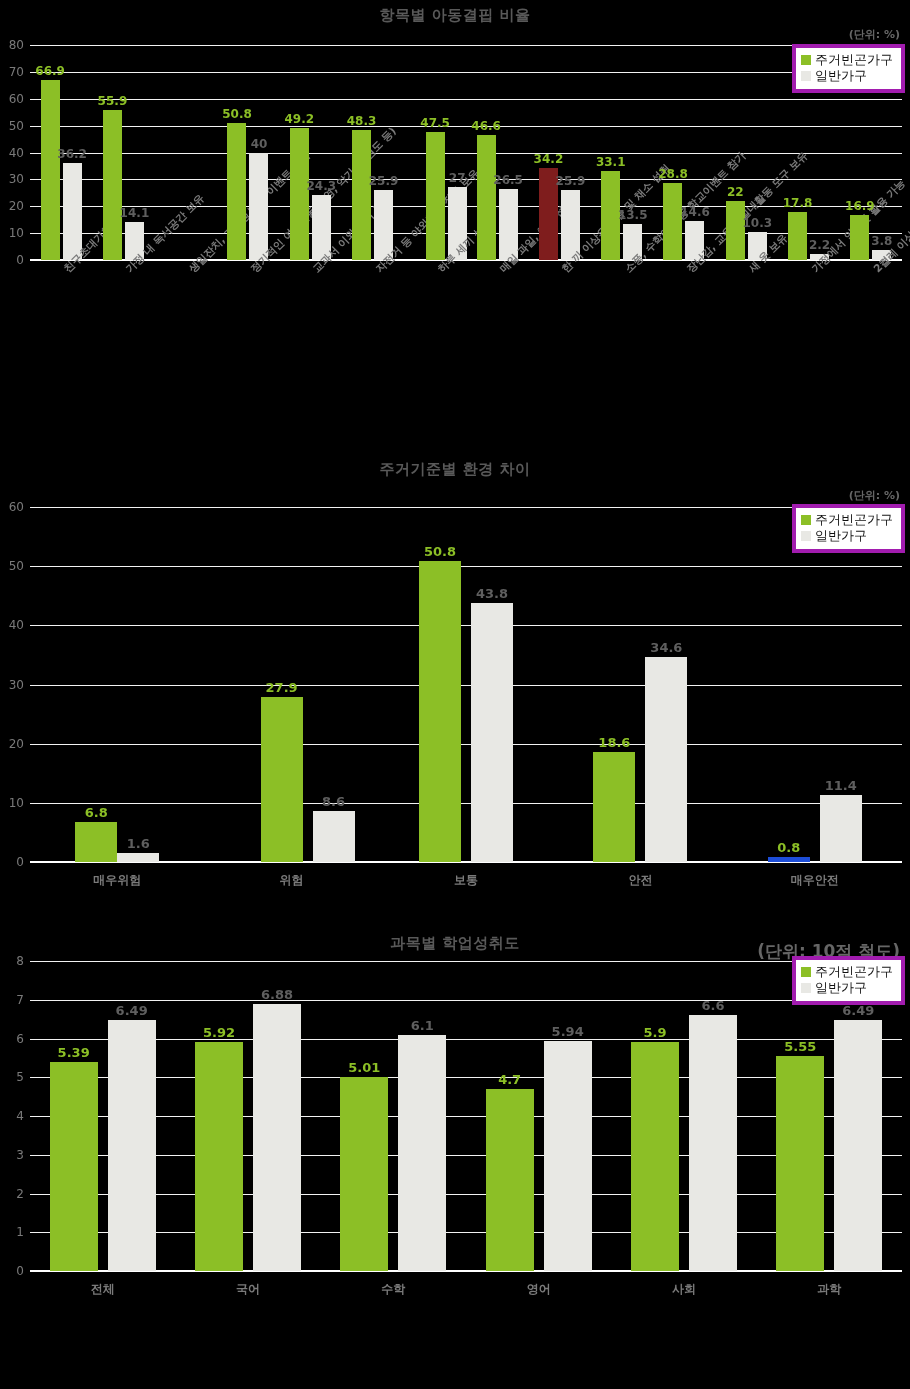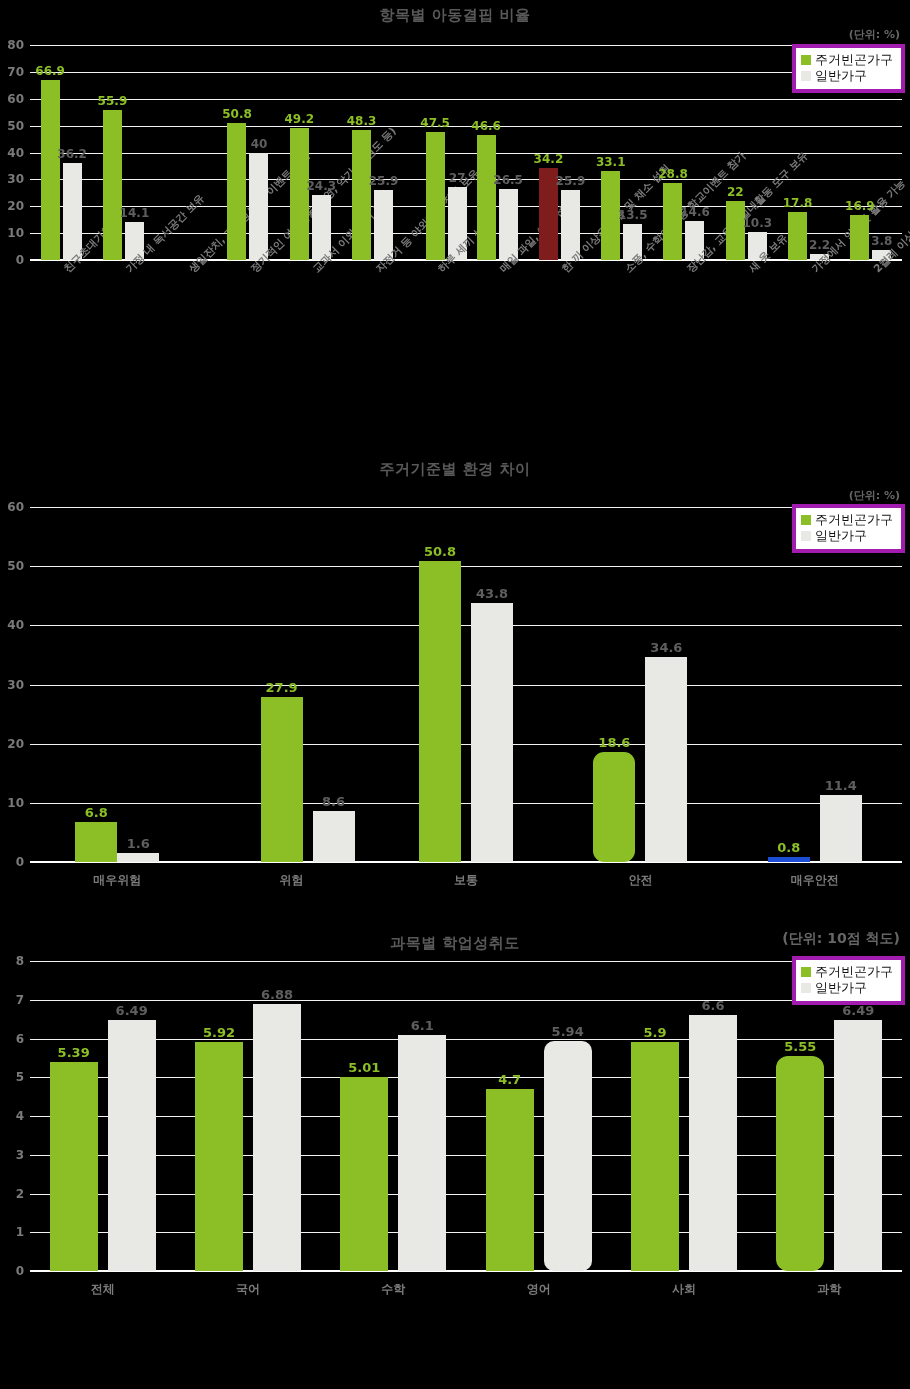--- a/index.html
+++ b/index.html
@@ -49,21 +49,21 @@
     left: 0; right: 0;
     height: 2px;
     background: #ffffff;
   }
   .ytick {
     position: absolute;
     right: 100%;
     margin-right: 6px;
     transform: translateY(-50%);
     color: #7a7a7a;
-    font-weight: bold;
+    font-weight: normal;
     white-space: nowrap;
   }
   .group { position: absolute; bottom: 0; display: flex; align-items: flex-end; justify-content: center; }
   .bar { position: relative; }
   .bar.green { background: #8cbf26; }
   .bar.gray  { background: #e8e8e4; }
   .bar-label {
     position: absolute;
     bottom: 100%;
     left: 50%;
@@ -106,21 +106,21 @@
   #chart2 .unit-label { top: 33px; font-size: 11px; }
   #chart2 .legend { top: 49px; right: 5px; font-size: 13px; }
   #chart2 .plot { left: 30px; top: 52px; width: 872px; height: 355px; }
   #chart2 .ytick { font-size: 12px; }
   #chart2 .bar-label { font-size: 13px; }
   #chart2 .xcat { font-size: 12px; top: 100%; margin-top: 10px; }
 
   
   #chart3 { top: 930px; height: 459px; }
   #chart3 .chart-title { font-size: 15px; padding-top: 4px; }
-  #chart3 .unit-label { top: 0; font-size: 14px; }
+  #chart3 .unit-label { top: 10px; font-size: 17px; }
   #chart3 .legend { top: 26px; right: 5px; font-size: 13px; }
   #chart3 .plot { left: 30px; top: 31px; width: 872px; height: 310px; }
   #chart3 .ytick { font-size: 12px; }
   #chart3 .bar-label { font-size: 13px; }
   #chart3 .xcat { font-size: 12px; top: 100%; margin-top: 10px; }
 </style>
 </head>
 <body>
 
 <div class="page">
@@ -328,21 +328,21 @@
         <div class="group" style="left: 348.8px; width: 174.4px; height: 355px; gap: 10px;">
           <div class="bar green" style="width: 42px; height: 300.567px; background: rgb(140, 191, 38);">
             <div class="bar-label green">50.8</div>
           </div>
           <div class="bar gray" style="width: 42px; height: 259.15px; background: rgb(232, 232, 228);">
             <div class="bar-label gray">43.8</div>
           </div>
         </div>
         <div class="xcat" style="left: 348.8px; width: 174.4px;">보통</div>
         <div class="group" style="left: 523.2px; width: 174.4px; height: 355px; gap: 10px;">
-          <div class="bar green" style="width: 42px; height: 110.05px; background: rgb(140, 191, 38); border-radius: 11px;">
+          <div class="bar green" style="width: 42px; height: 110.05px; background: rgb(140, 191, 38);">
             <div class="bar-label green">18.6</div>
           </div>
           <div class="bar gray" style="width: 42px; height: 204.717px; background: rgb(232, 232, 228);">
             <div class="bar-label gray">34.6</div>
           </div>
         </div>
         <div class="xcat" style="left: 523.2px; width: 174.4px;">안전</div>
         <div class="group" style="left: 697.6px; width: 174.4px; height: 355px; gap: 10px;">
           <div class="bar green" style="width: 42px; height: 4.73333px; background: #1d4ed8;">
             <div class="bar-label green">0.8</div>
@@ -411,36 +411,36 @@
           </div>
           <div class="bar gray" style="width: 48px; height: 236.375px; background: rgb(232, 232, 228);">
             <div class="bar-label gray">6.1</div>
           </div>
         </div>
         <div class="xcat" style="left: 290.667px; width: 145.333px;">수학</div>
         <div class="group" style="left: 436px; width: 145.333px; height: 310px; gap: 10px;">
           <div class="bar green" style="width: 48px; height: 182.125px; background: rgb(140, 191, 38);">
             <div class="bar-label green">4.7</div>
           </div>
-          <div class="bar gray" style="width: 48px; height: 230.175px; background: rgb(232, 232, 228); border-radius: 10px;">
+          <div class="bar gray" style="width: 48px; height: 230.175px; background: rgb(232, 232, 228);">
             <div class="bar-label gray">5.94</div>
           </div>
         </div>
         <div class="xcat" style="left: 436px; width: 145.333px;">영어</div>
         <div class="group" style="left: 581.333px; width: 145.333px; height: 310px; gap: 10px;">
           <div class="bar green" style="width: 48px; height: 228.625px; background: rgb(140, 191, 38);">
             <div class="bar-label green">5.9</div>
           </div>
           <div class="bar gray" style="width: 48px; height: 255.75px; background: rgb(232, 232, 228);">
             <div class="bar-label gray">6.6</div>
           </div>
         </div>
         <div class="xcat" style="left: 581.333px; width: 145.333px;">사회</div>
         <div class="group" style="left: 726.667px; width: 145.333px; height: 310px; gap: 10px;">
-          <div class="bar green" style="width: 48px; height: 215.062px; background: rgb(140, 191, 38); border-radius: 12px;">
+          <div class="bar green" style="width: 48px; height: 215.062px; background: rgb(140, 191, 38);">
             <div class="bar-label green">5.55</div>
           </div>
           <div class="bar gray" style="width: 48px; height: 251.488px; background: rgb(232, 232, 228);">
             <div class="bar-label gray">6.49</div>
           </div>
         </div>
         <div class="xcat" style="left: 726.667px; width: 145.333px;">과학</div>
       </div>
   </section>
 

